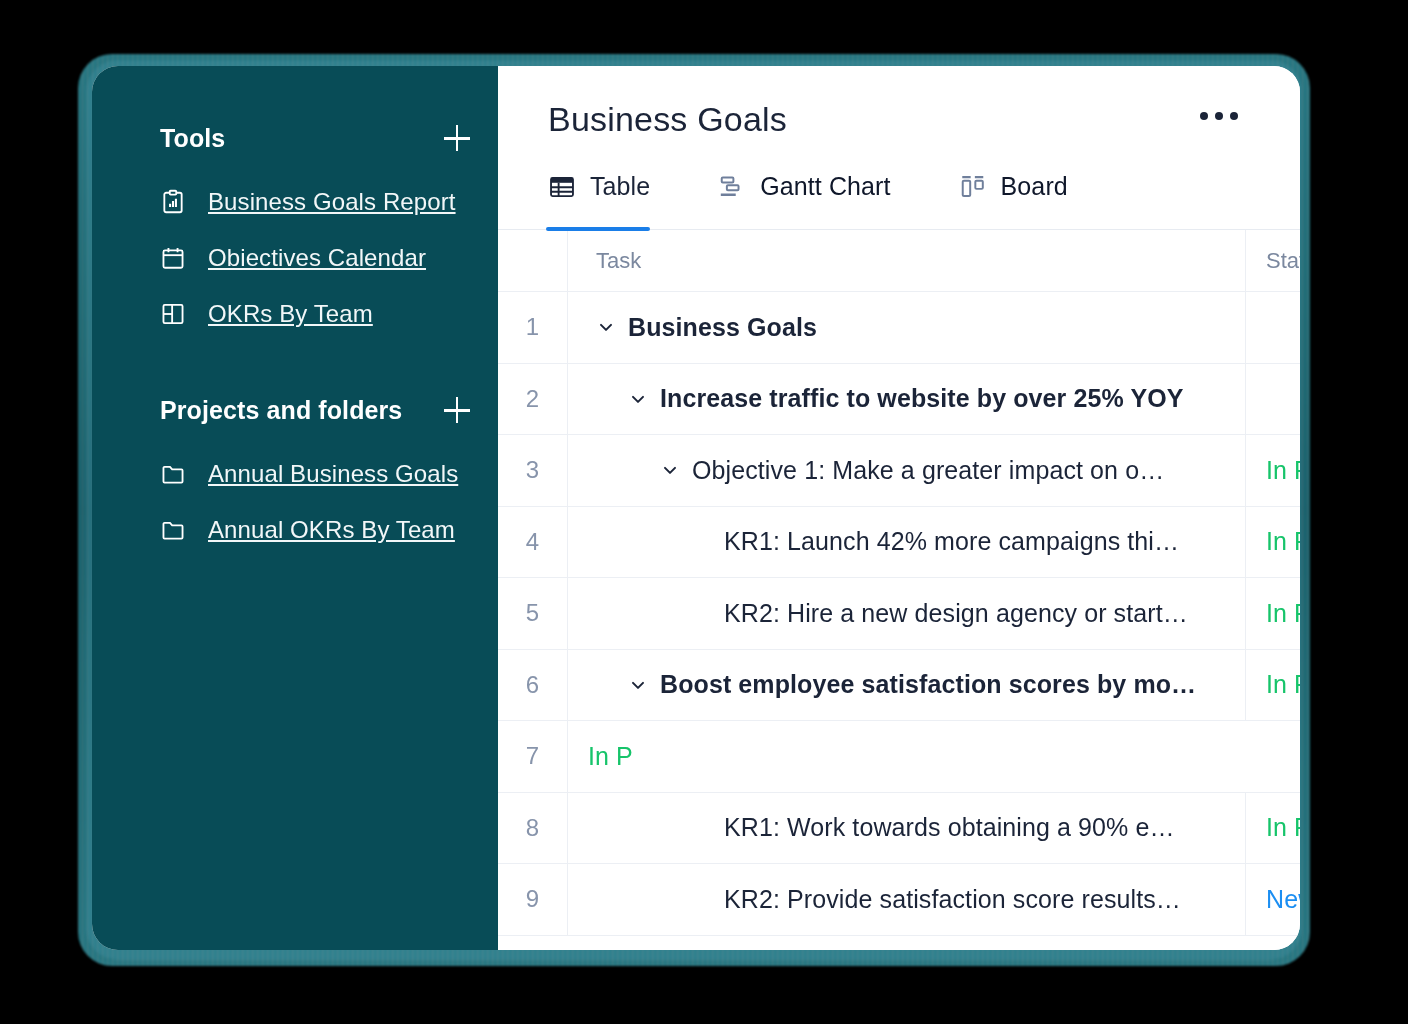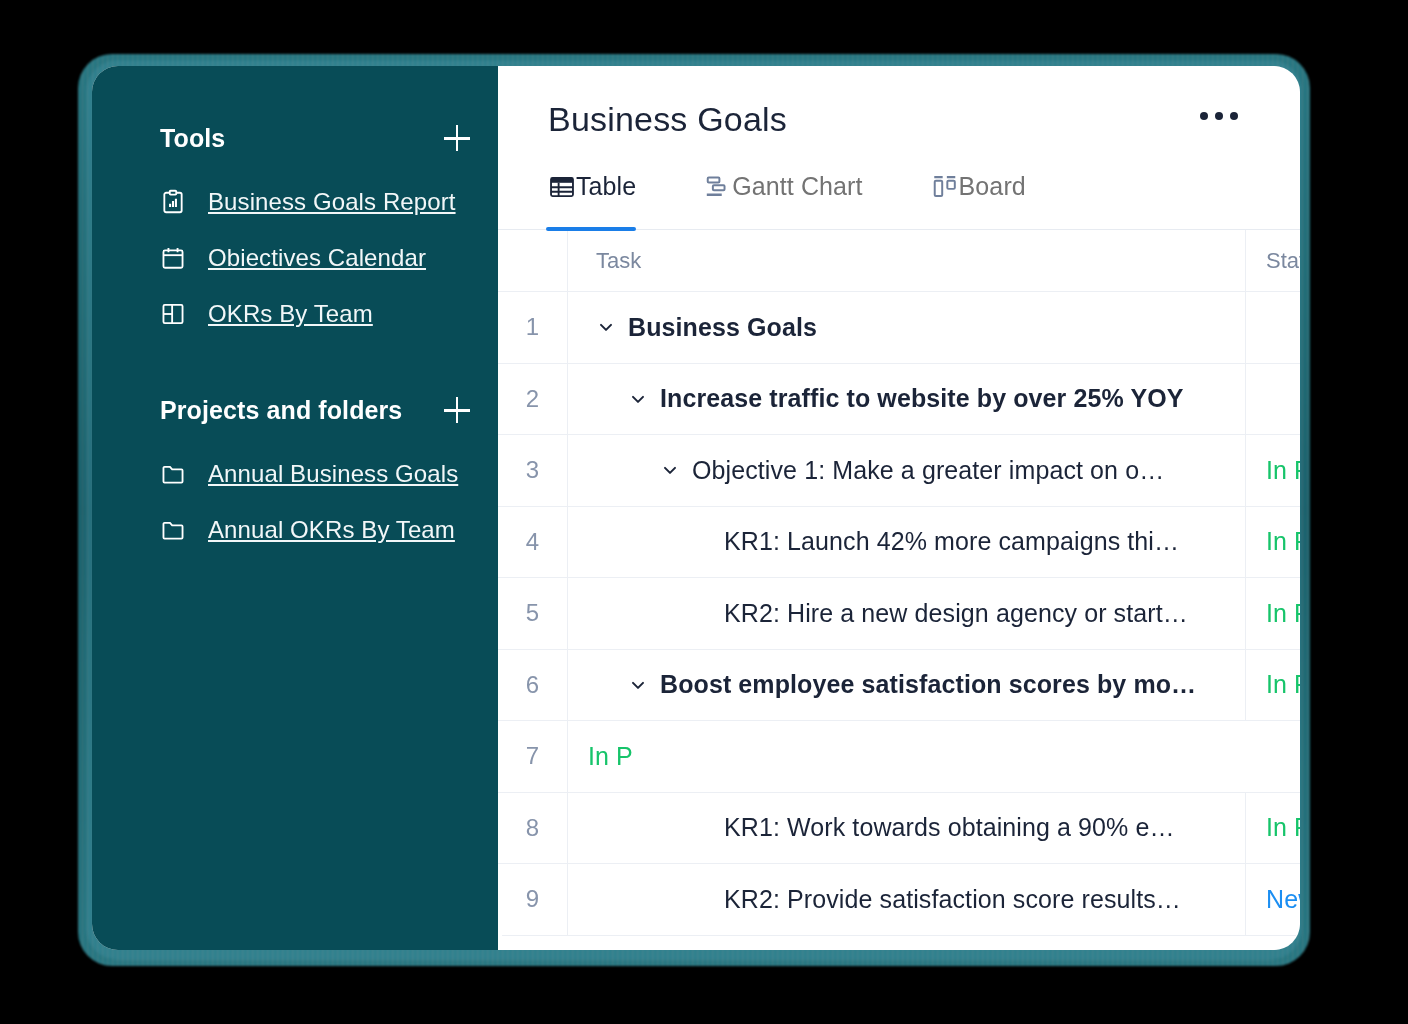--- a/index.html
+++ b/index.html
@@ -105,21 +105,20 @@
   }
   .gap { height: 38px; }
 
   
   .main {
     flex: 1 1 auto;
     background: #ffffff;
     position: relative;
     min-width: 0;
     overflow: hidden;
-    border-radius: 29px;
   }
   .main-head {
     position: relative;
     height: 92px;
     padding: 34px 0 0 50px;
   }
   .page-title {
     font-size: 34px;
     color: #1b2438;
     font-weight: normal;
@@ -136,28 +135,28 @@
   
   .tabs {
     display: flex;
     align-items: flex-end;
     height: 72px;
     padding-left: 50px;
     border-bottom: 1.5px solid #e7ebf1;
     position: relative;
   }
   .tab {
-    display: flex; align-items: center; 
+    display: flex; align-items: center; gap: 14px;
     height: 100%;
     padding: 0 16px 14px 0;
     margin-right: 52px;
     cursor: pointer;
     position: relative;
   }
-  .tab .tlabel { font-size: 25px; color: #737373; letter-spacing: .1px; white-space: nowrap; }
+  .tab .tlabel { font-size: 25px; color: #0f172a; letter-spacing: .1px; white-space: nowrap; }
   .tab.active .tlabel { color: #1b2438; }
   .tab.active::after {
     content: "";
     position: absolute;
     left: -2px; right: 16px; bottom: -1.5px;
     height: 4px;
     background: #1a7ee8;
     border-radius: 2px;
   }
   .tab .ticon { width: 28px; height: 28px; flex: 0 0 28px; display: block; }

